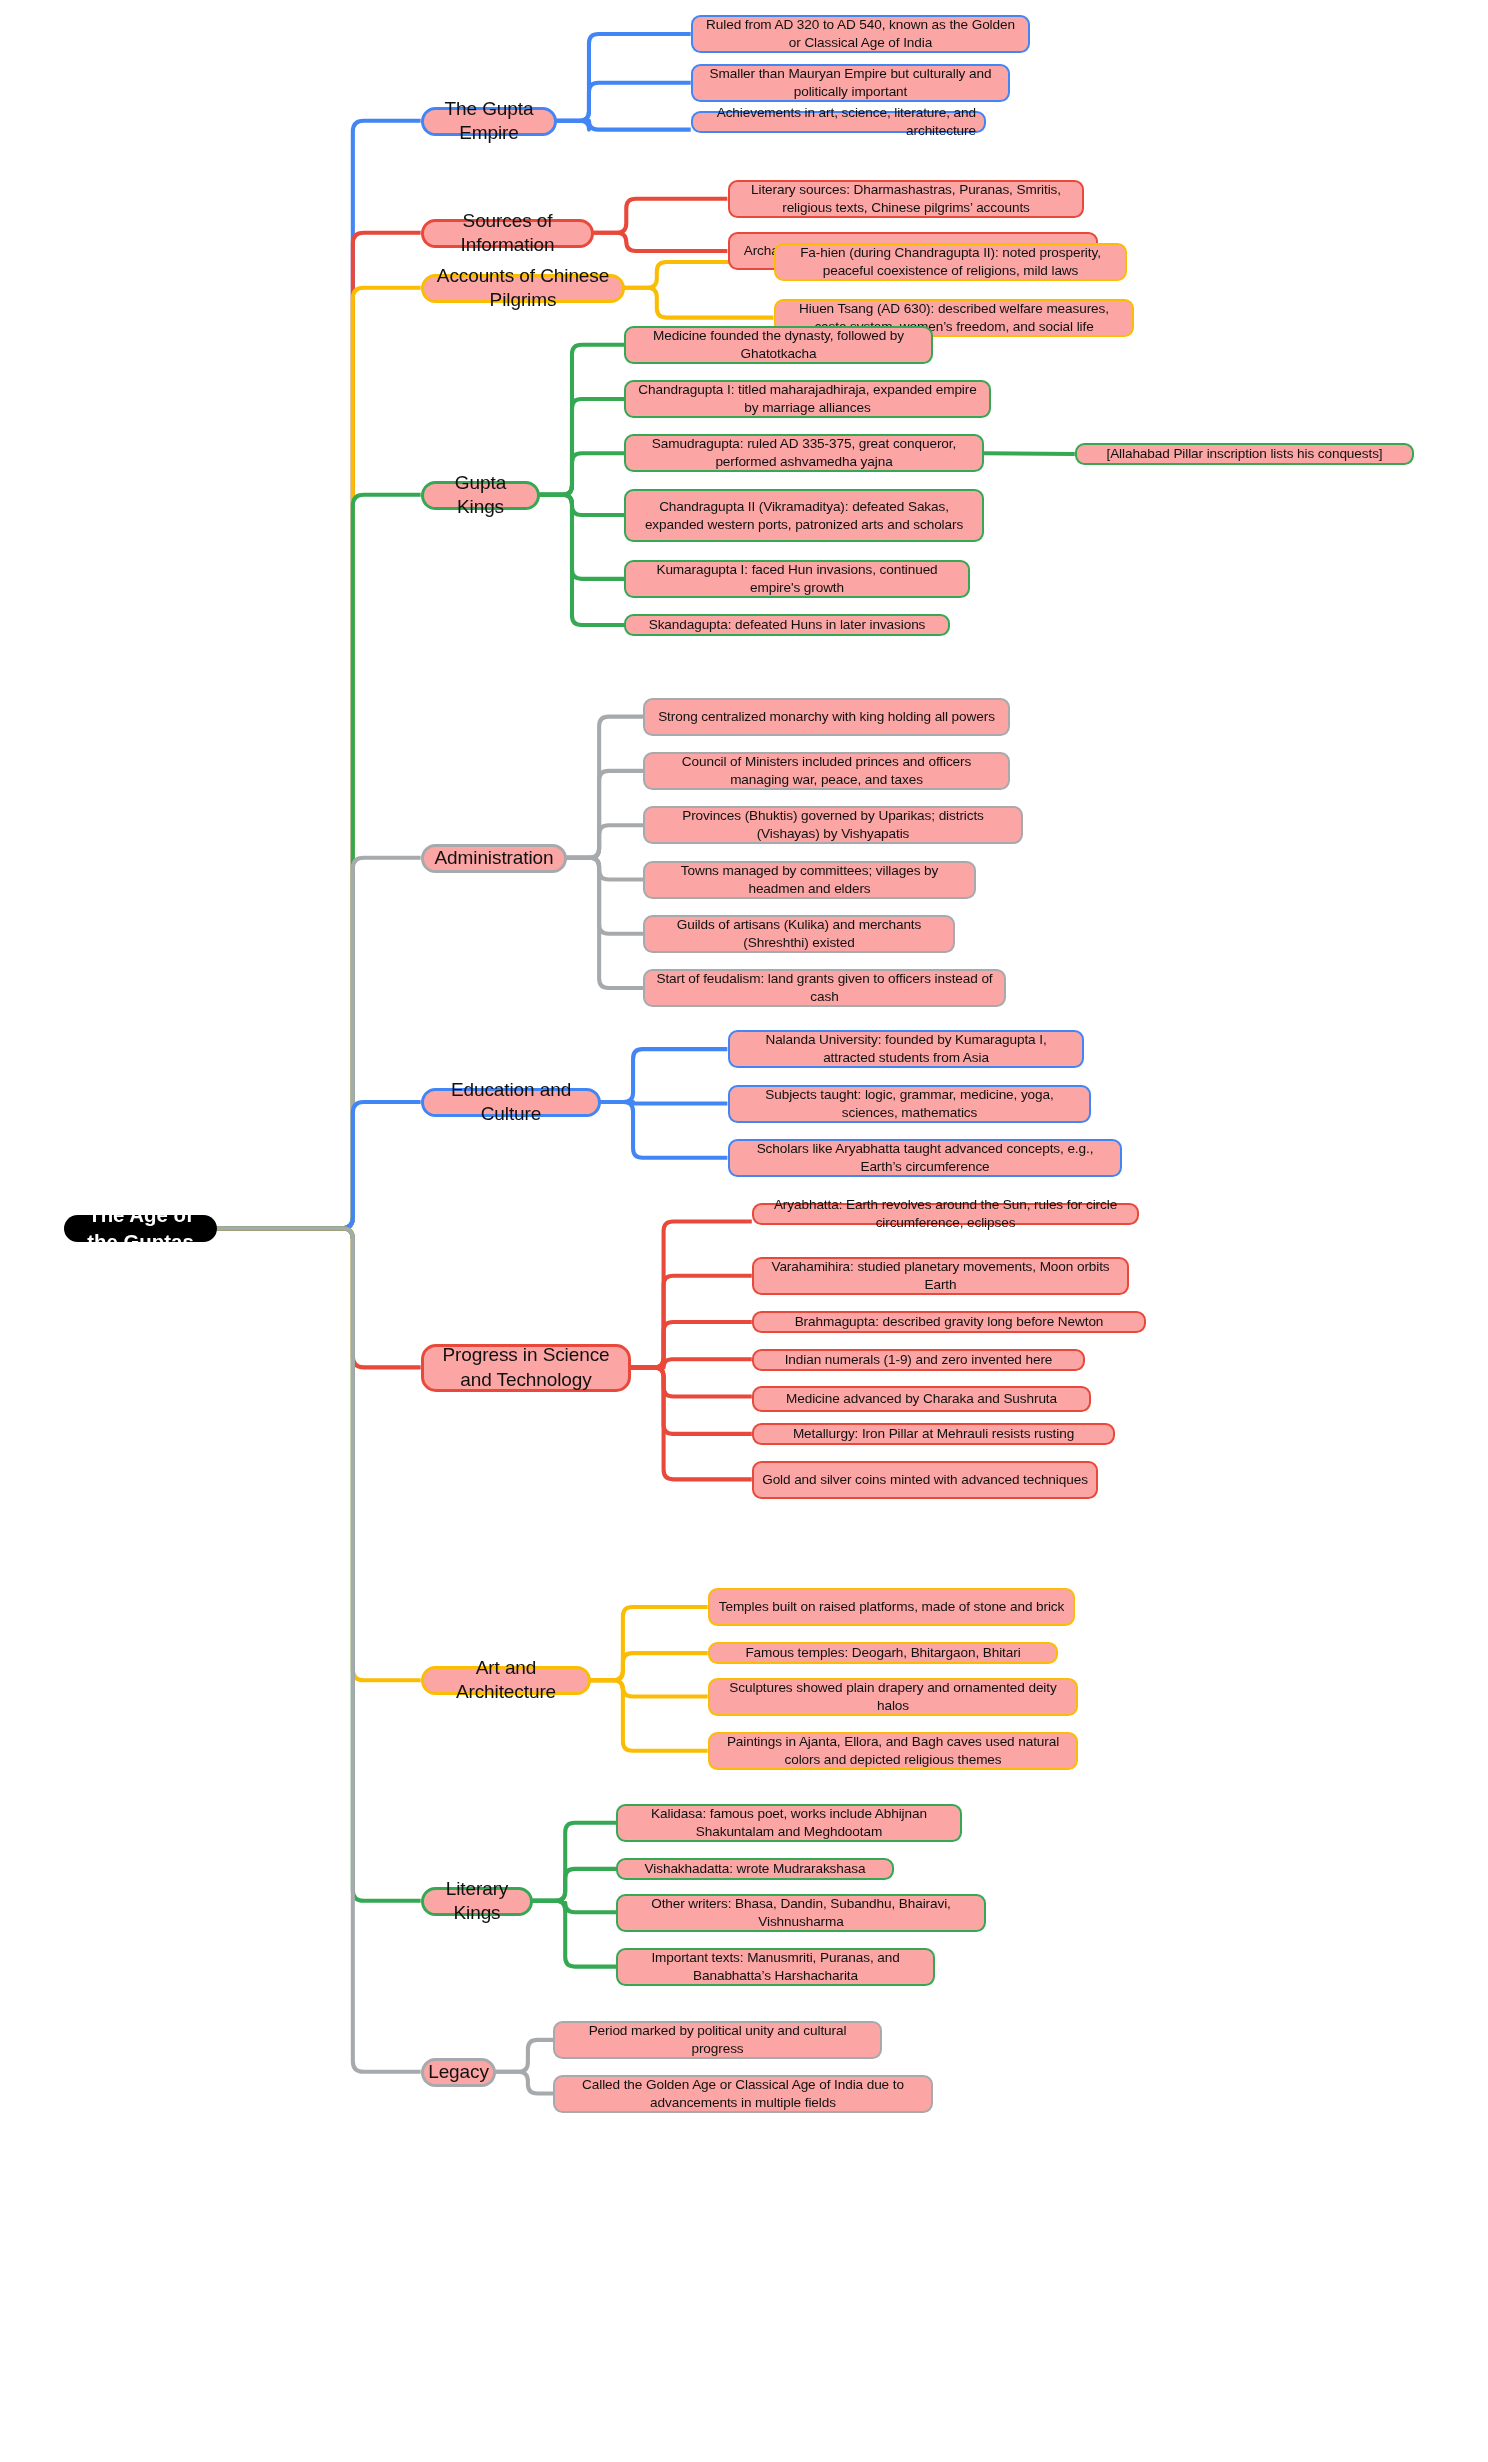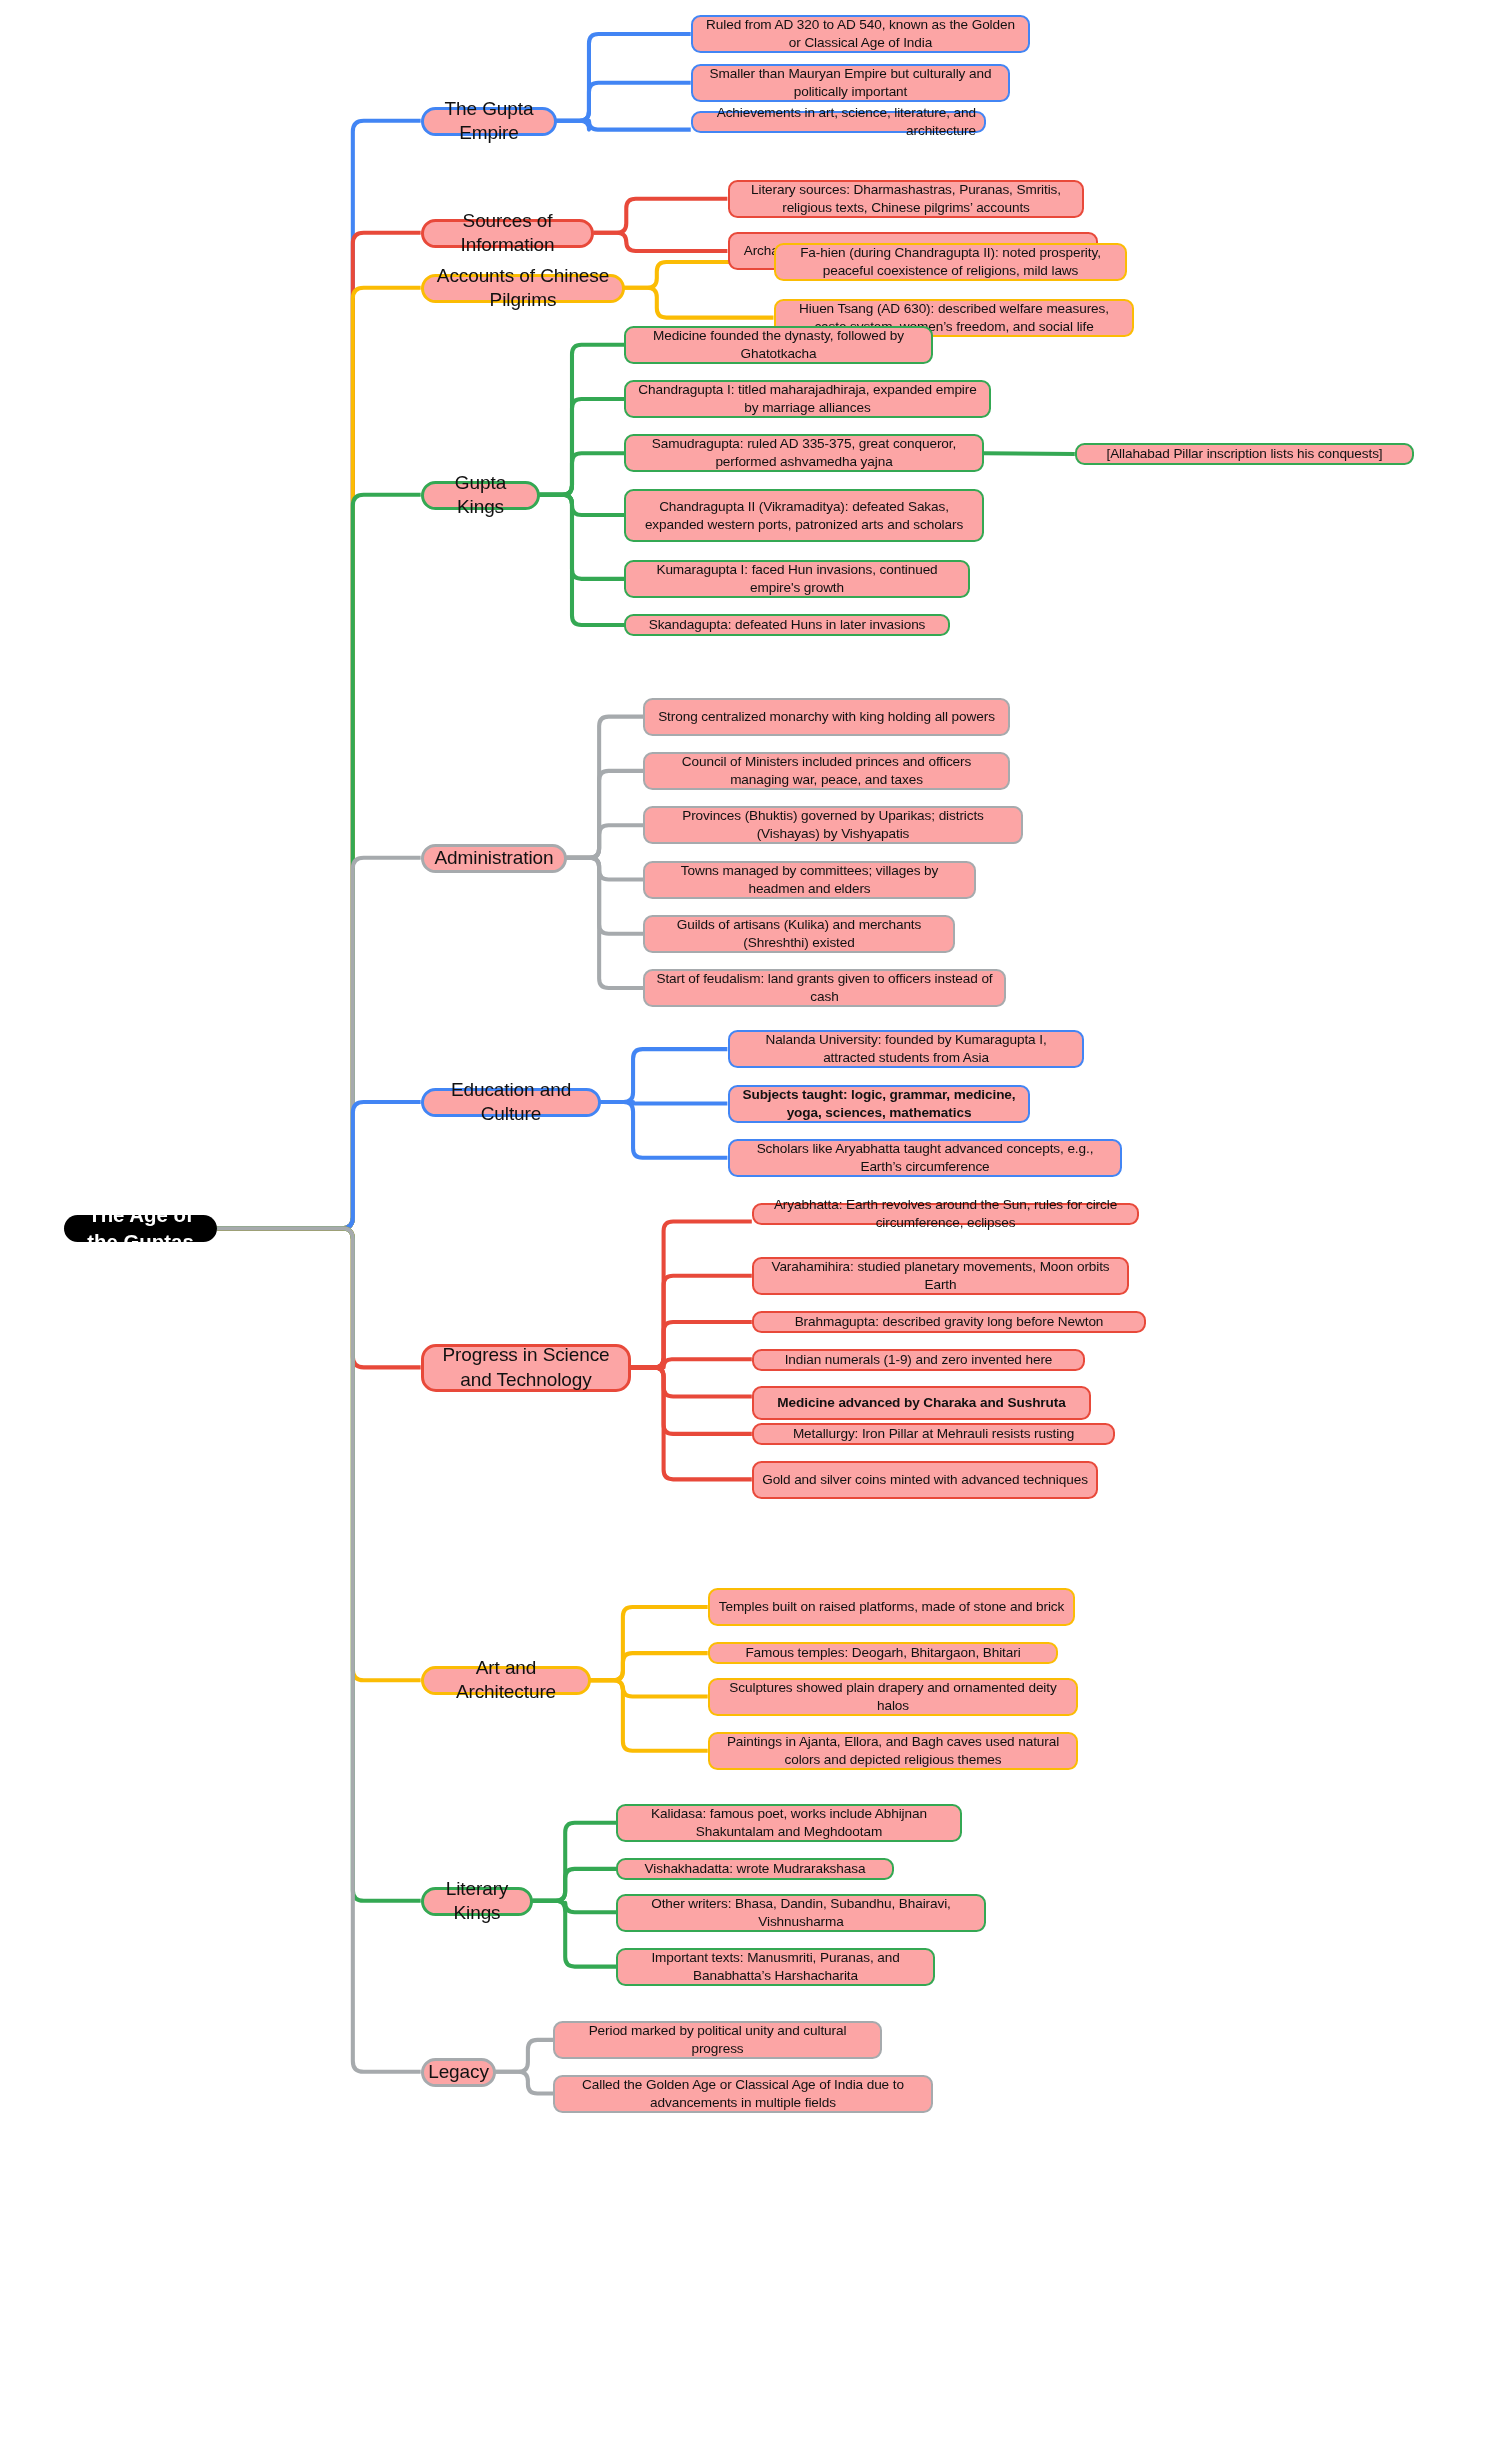--- a/index.html
+++ b/index.html
@@ -184,28 +184,28 @@
       <div class="node leaf c-green" style="left: 624px; top: 614px; width: 326px; height: 22px;">Skandagupta: defeated Huns in later invasions</div>
       <div class="node branch c-gray" style="left: 421px; top: 844px; width: 146px; height: 28.5px;">Administration</div>
       <div class="node leaf c-gray" style="left: 643px; top: 698px; width: 367px; height: 38px;">Strong centralized monarchy with king holding all powers</div>
       <div class="node leaf c-gray" style="left: 643px; top: 752px; width: 367px; height: 38px;">Council of Ministers included princes and officers managing war, peace, and taxes</div>
       <div class="node leaf c-gray" style="left: 643px; top: 806px; width: 380px; height: 38px;">Provinces (Bhuktis) governed by Uparikas; districts (Vishayas) by Vishyapatis</div>
       <div class="node leaf c-gray" style="left: 643px; top: 861px; width: 333px; height: 38px;">Towns managed by committees; villages by headmen and elders</div>
       <div class="node leaf c-gray" style="left: 643px; top: 915px; width: 312px; height: 38px;">Guilds of artisans (Kulika) and merchants (Shreshthi) existed</div>
       <div class="node leaf c-gray" style="left: 643px; top: 969px; width: 363px; height: 38px;">Start of feudalism: land grants given to officers instead of cash</div>
       <div class="node branch c-blue" style="left: 421px; top: 1088px; width: 180px; height: 28.5px;">Education and Culture</div>
       <div class="node leaf c-blue" style="left: 728px; top: 1030px; width: 356px; height: 38px;">Nalanda University: founded by Kumaragupta I, attracted students from Asia</div>
-      <div class="node leaf c-blue" style="left: 728px; top: 1085px; width: 302px; height: 38px; font-weight: bold;">Subjects taught: logic, grammar, medicine, yoga, sciences, mathematics</div>
+      <div class="node leaf c-blue" style="left: 728px; top: 1085px; width: 363px; height: 38px;">Subjects taught: logic, grammar, medicine, yoga, sciences, mathematics</div>
       <div class="node leaf c-blue" style="left: 728px; top: 1139px; width: 394px; height: 38px;">Scholars like Aryabhatta taught advanced concepts, e.g., Earth’s circumference</div>
       <div class="node branch c-red" style="left: 421px; top: 1344px; width: 210px; height: 48px;">Progress in Science and Technology</div>
       <div class="node leaf c-red" style="left: 752px; top: 1203px; width: 387px; height: 22px;">Aryabhatta: Earth revolves around the Sun, rules for circle circumference, eclipses</div>
       <div class="node leaf c-red" style="left: 752px; top: 1257px; width: 377px; height: 38px;">Varahamihira: studied planetary movements, Moon orbits Earth</div>
       <div class="node leaf c-red" style="left: 752px; top: 1311px; width: 394px; height: 22px;">Brahmagupta: described gravity long before Newton</div>
       <div class="node leaf c-red" style="left: 752px; top: 1349px; width: 333px; height: 22px;">Indian numerals (1-9) and zero invented here</div>
-      <div class="node leaf c-red" style="left: 752px; top: 1386px; width: 339px; height: 34px; font-weight: bold;">Medicine advanced by Charaka and Sushruta</div>
+      <div class="node leaf c-red" style="left: 752px; top: 1386px; width: 339px; height: 26px;">Medicine advanced by Charaka and Sushruta</div>
       <div class="node leaf c-red" style="left: 752px; top: 1423px; width: 363px; height: 22px;">Metallurgy: Iron Pillar at Mehrauli resists rusting</div>
       <div class="node leaf c-red" style="left: 752px; top: 1461px; width: 346px; height: 38px;">Gold and silver coins minted with advanced techniques</div>
       <div class="node branch c-amber" style="left: 421px; top: 1666px; width: 170px; height: 28.5px;">Art and Architecture</div>
       <div class="node leaf c-amber" style="left: 708px; top: 1588px; width: 367px; height: 38px;">Temples built on raised platforms, made of stone and brick</div>
       <div class="node leaf c-amber" style="left: 708px; top: 1642px; width: 350px; height: 22px;">Famous temples: Deogarh, Bhitargaon, Bhitari</div>
       <div class="node leaf c-amber" style="left: 708px; top: 1678px; width: 370px; height: 38px;">Sculptures showed plain drapery and ornamented deity halos</div>
       <div class="node leaf c-amber" style="left: 708px; top: 1732px; width: 370px; height: 38px;">Paintings in Ajanta, Ellora, and Bagh caves used natural colors and depicted religious themes</div>
       <div class="node branch c-green" style="left: 421px; top: 1887px; width: 112px; height: 28.5px;">Literary Kings</div>
       <div class="node leaf c-green" style="left: 616px; top: 1804px; width: 346px; height: 38px;">Kalidasa: famous poet, works include Abhijnan Shakuntalam and Meghdootam</div>
       <div class="node leaf c-green" style="left: 616px; top: 1858px; width: 278px; height: 22px;">Vishakhadatta: wrote Mudrarakshasa</div>

